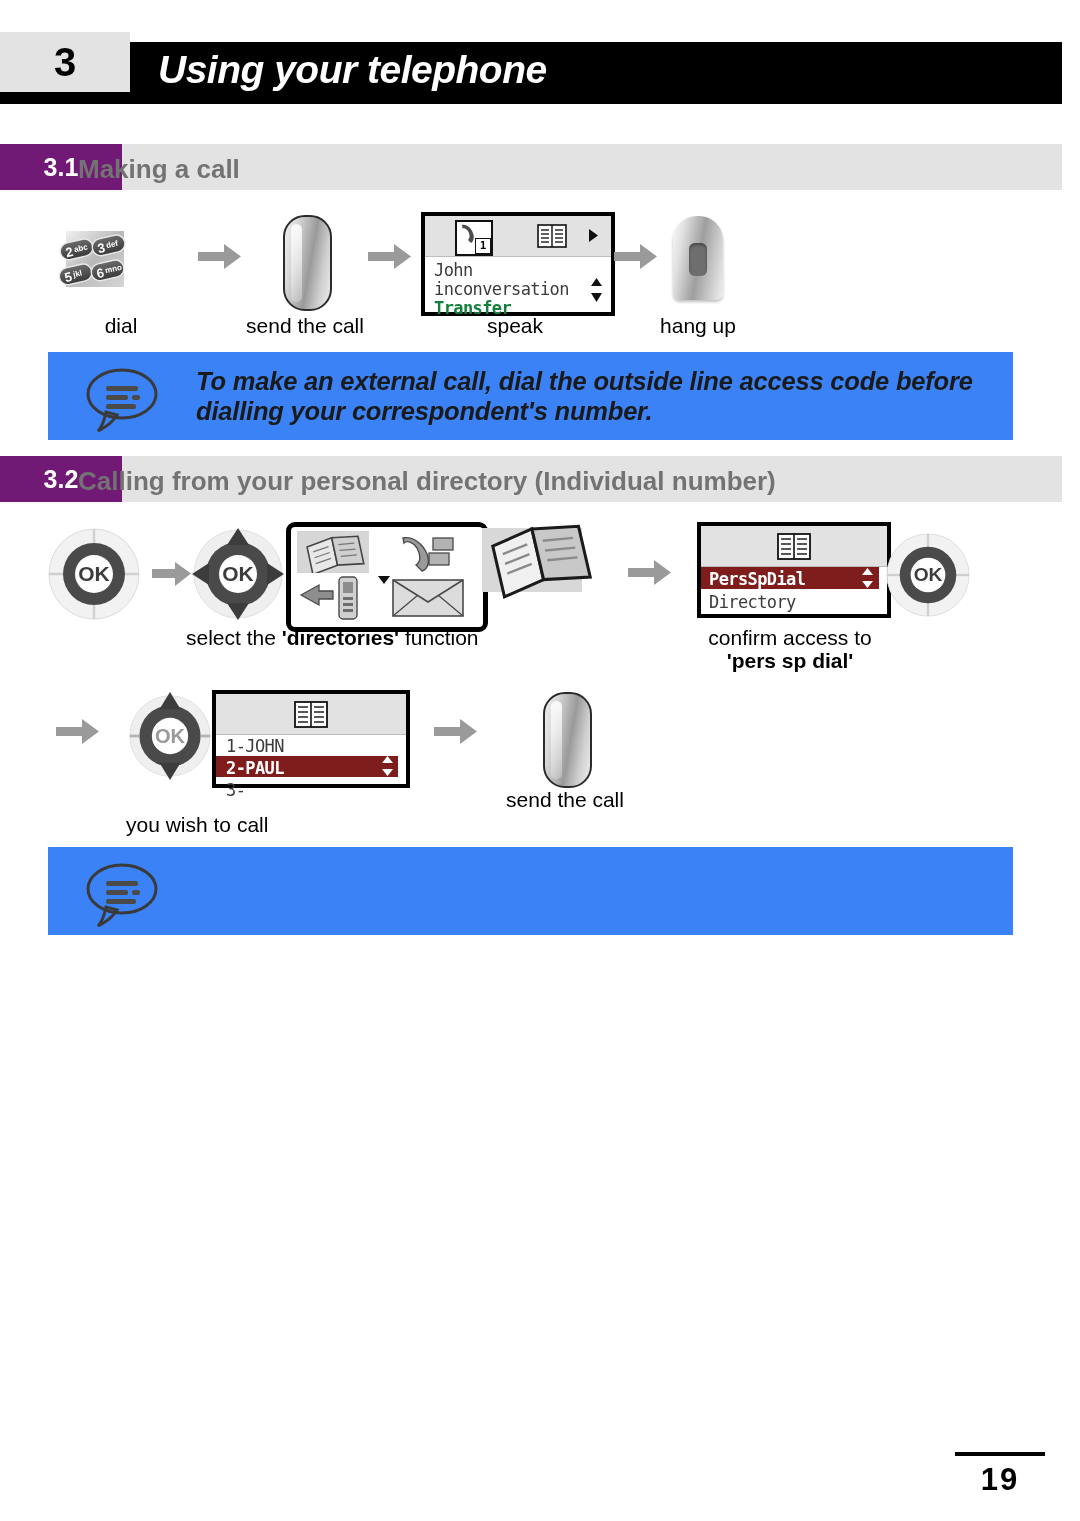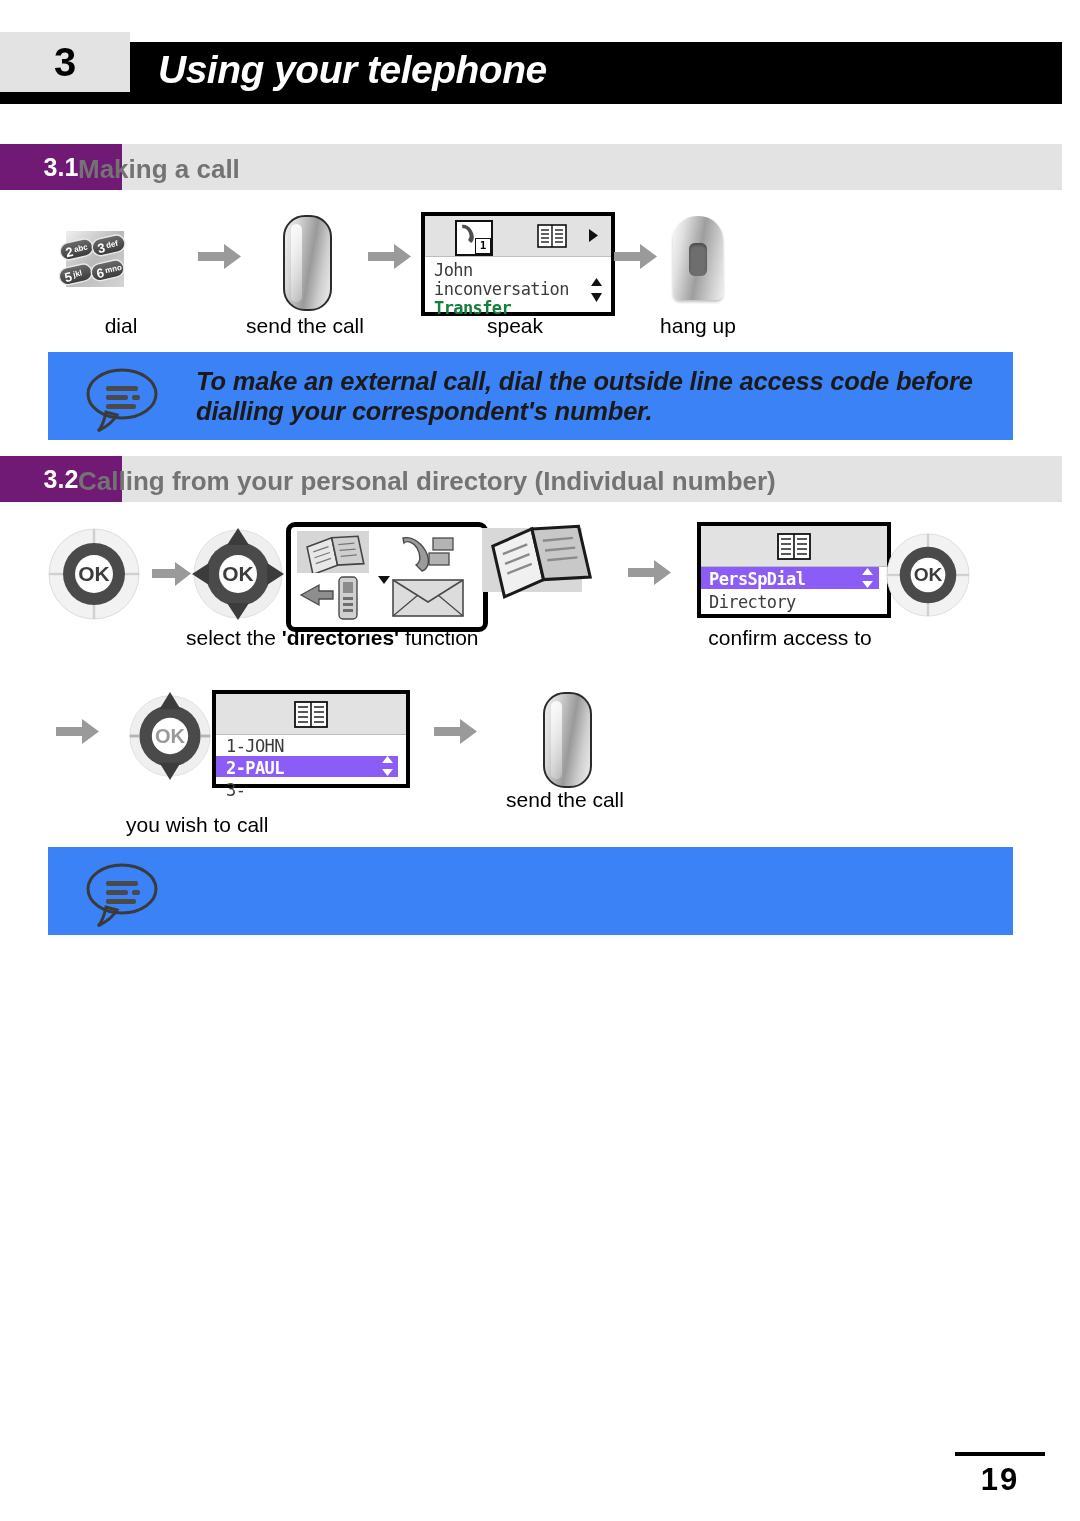--- a/index.html
+++ b/index.html
@@ -67,21 +67,21 @@
   .hangup .inner{position:absolute;left:16px;top:27px;width:18px;height:33px;border-radius:6px;
     background:#6e6e6e;box-shadow:inset 0 2px 3px rgba(0,0,0,.35);}
 
   
   .lcd{position:absolute;background:#ffffff;border:4px solid #000;}
   .lcd .statusbar{position:absolute;left:0;top:0;right:0;height:40px;background:#e2e2e2;
     border-bottom:1px solid #bdbdbd;}
   .lcd .line{position:absolute;font-family:"DejaVu Sans Mono", monospace;font-size:17px;
     letter-spacing:-0.6px;color:#3b3b3b;white-space:nowrap;}
   .lcd .line.bold{font-weight:bold;color:#15803d;}
-  .lcd .sel{position:absolute;background:#8b5cf6;color:#fff;font-weight:bold;}
+  .lcd .sel{position:absolute;background:#7f1d1d;color:#fff;font-weight:bold;}
 
   #lcd1{left:421px;top:212px;width:186px;height:96px;}
   #lcd2{left:697px;top:522px;width:186px;height:88px;}
   #lcd3{left:212px;top:690px;width:190px;height:90px;}
 
   
   .dirglyph{position:absolute;width:30px;height:24px;}
 
   
   .menupanel{position:absolute;left:286px;top:522px;width:192px;height:100px;
@@ -407,20 +407,21 @@
         <line x1="1" y1="46" x2="16" y2="46"></line>
           <line x1="76" y1="46" x2="91" y2="46"></line>
       </g>
       <circle cx="46" cy="46" r="31" fill="#4a4a4a"></circle>
       <circle cx="46" cy="46" r="19" fill="#ffffff"></circle>
       <text x="46" y="53" font-family="Liberation Sans, sans-serif" font-size="21" font-weight="bold" fill="#3c3c3c" text-anchor="middle">OK</text>
     </svg>
   </div>
 
   <div class="cap center" style="left:660px;top:625px;width:260px;">confirm access to</div>
+  <div class="cap center" style="left:660px;top:648px;width:260px;font-weight:bold;">'pers sp dial'</div>
 
   <div class="arrow" style="left:56px;top:718px;">
     <svg width="44" height="28" viewBox="0 0 44 28">
         <path d="M0 9 H26 V1 L43 13.5 L26 26 V18 H0 Z" fill="#9a9a9a"></path>
       </svg>
   </div>
 
   <div class="nav" style="left:126px;top:690px;">
     <svg width="88" height="92" viewBox="0 0 92 96">
       <circle cx="46" cy="48" r="42" fill="#efefef" stroke="#e0e0e0"></circle>

